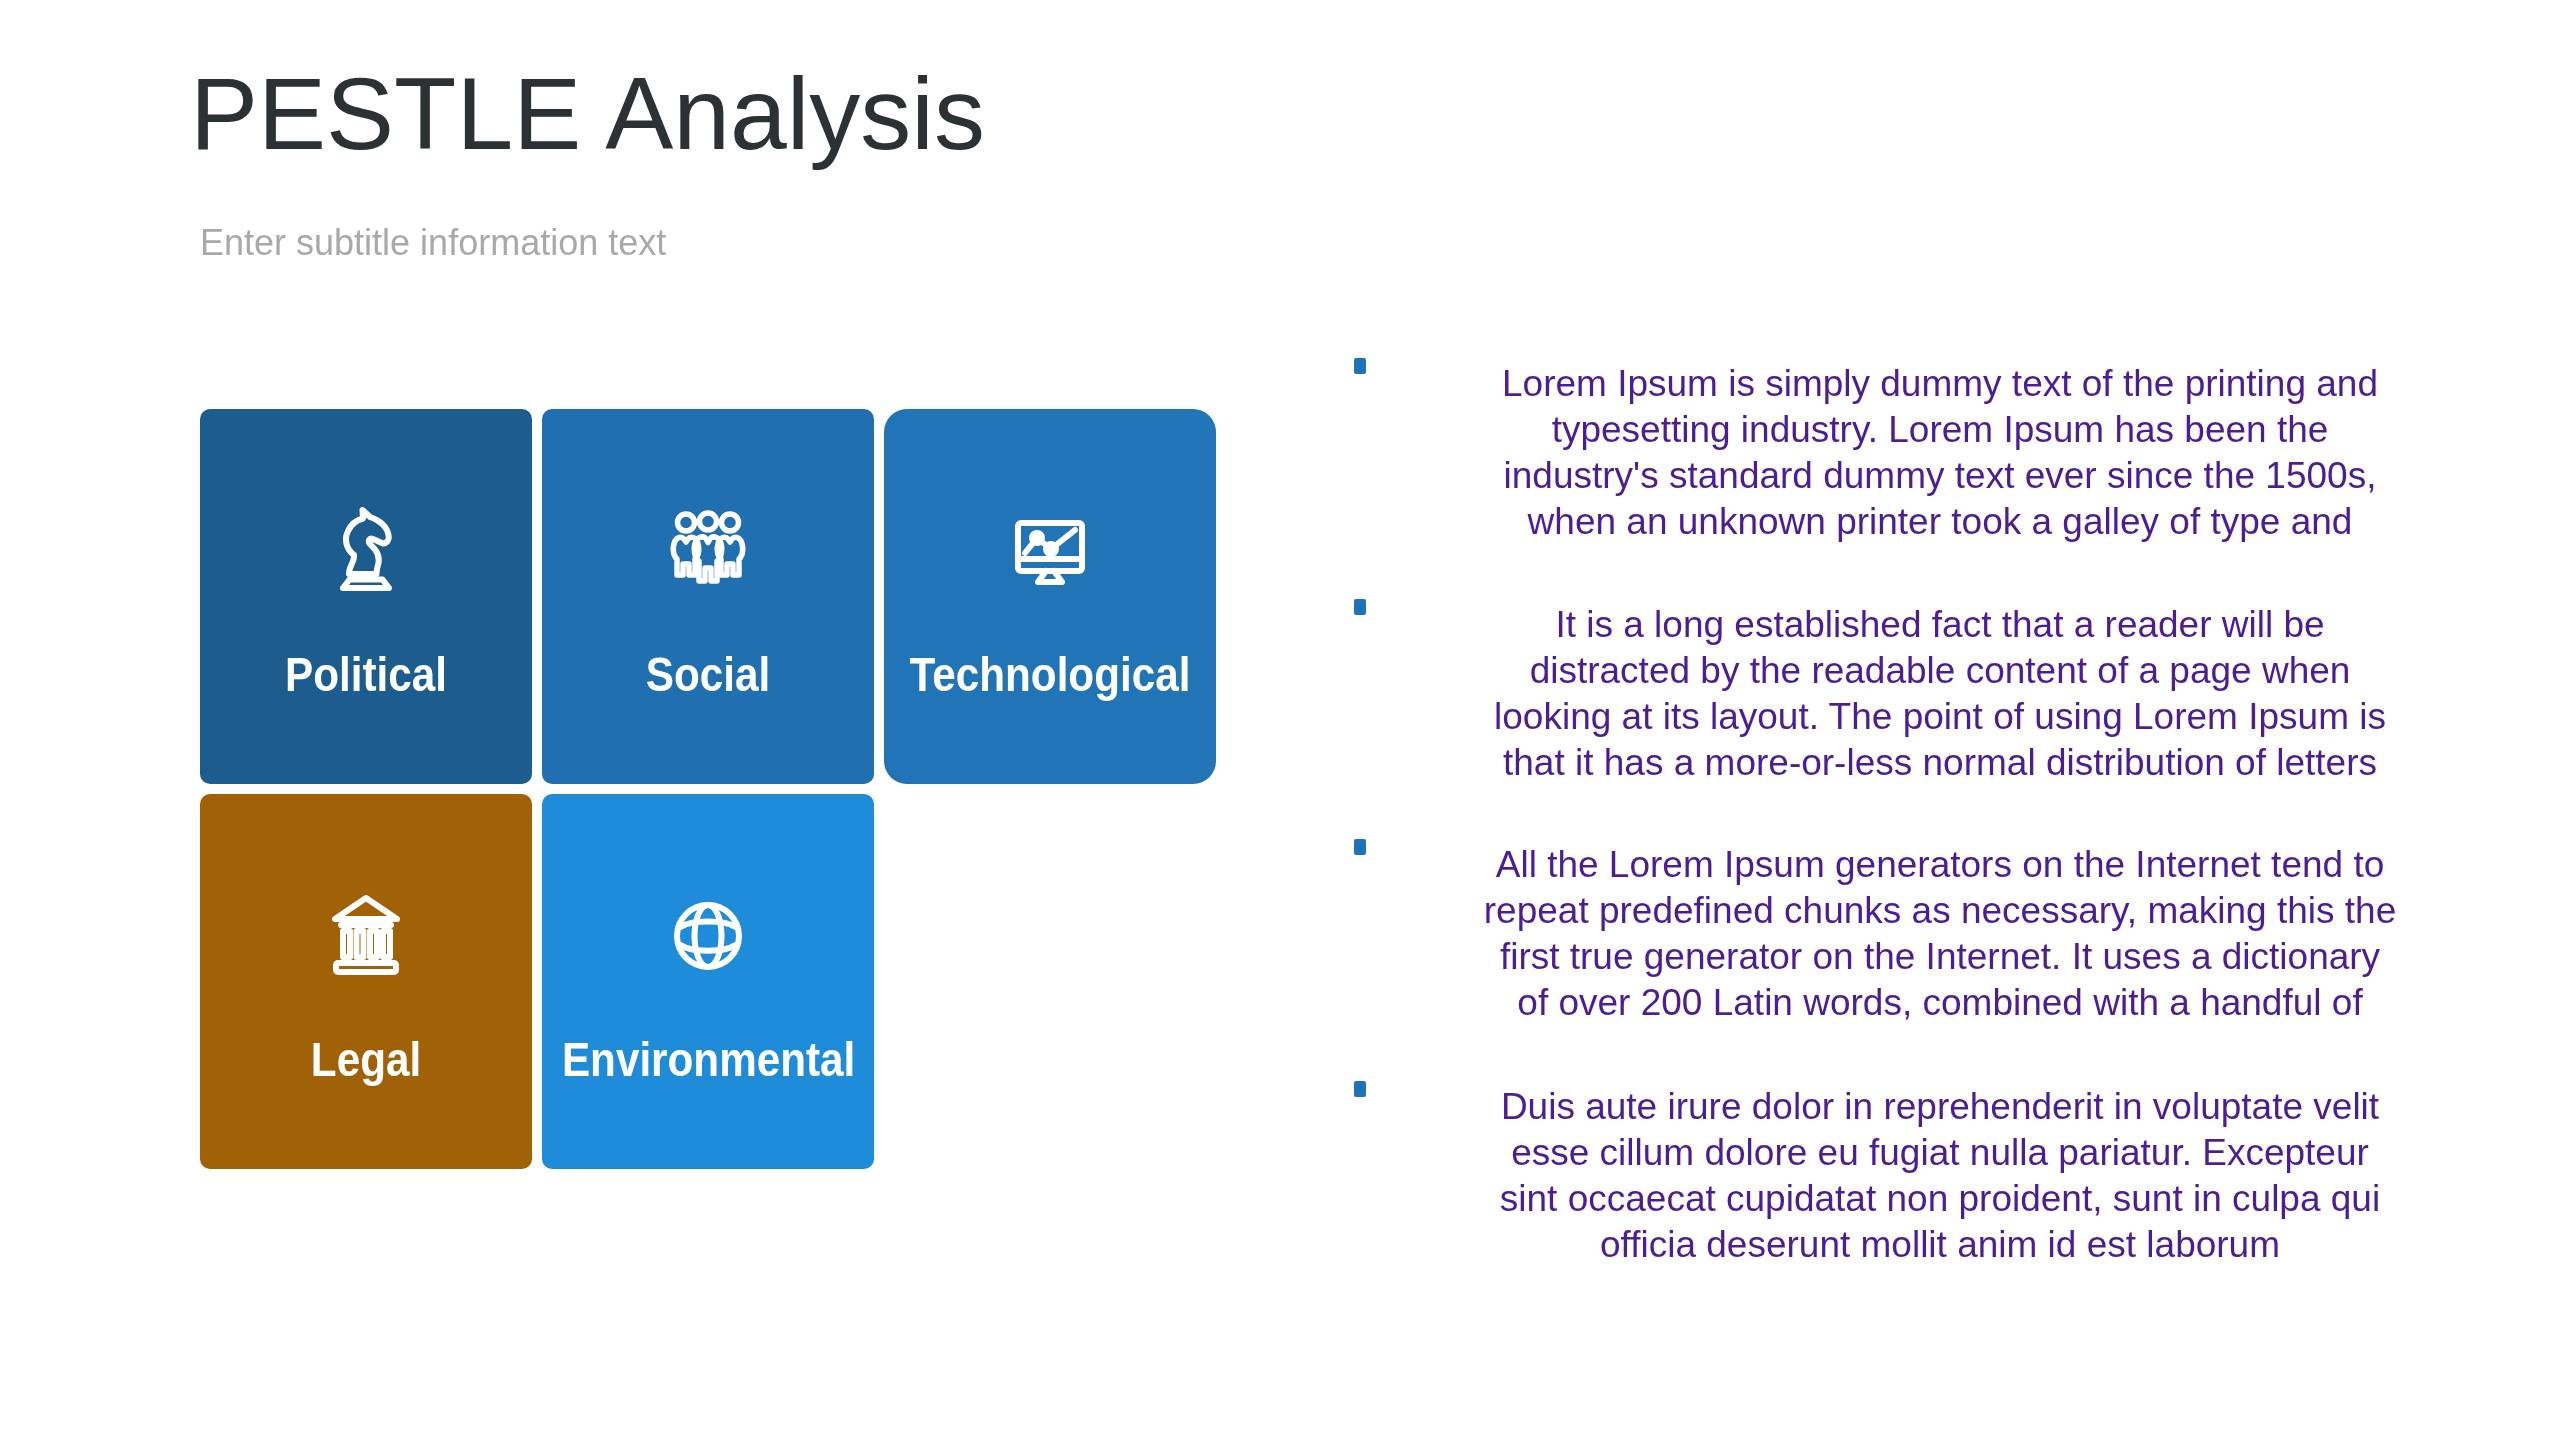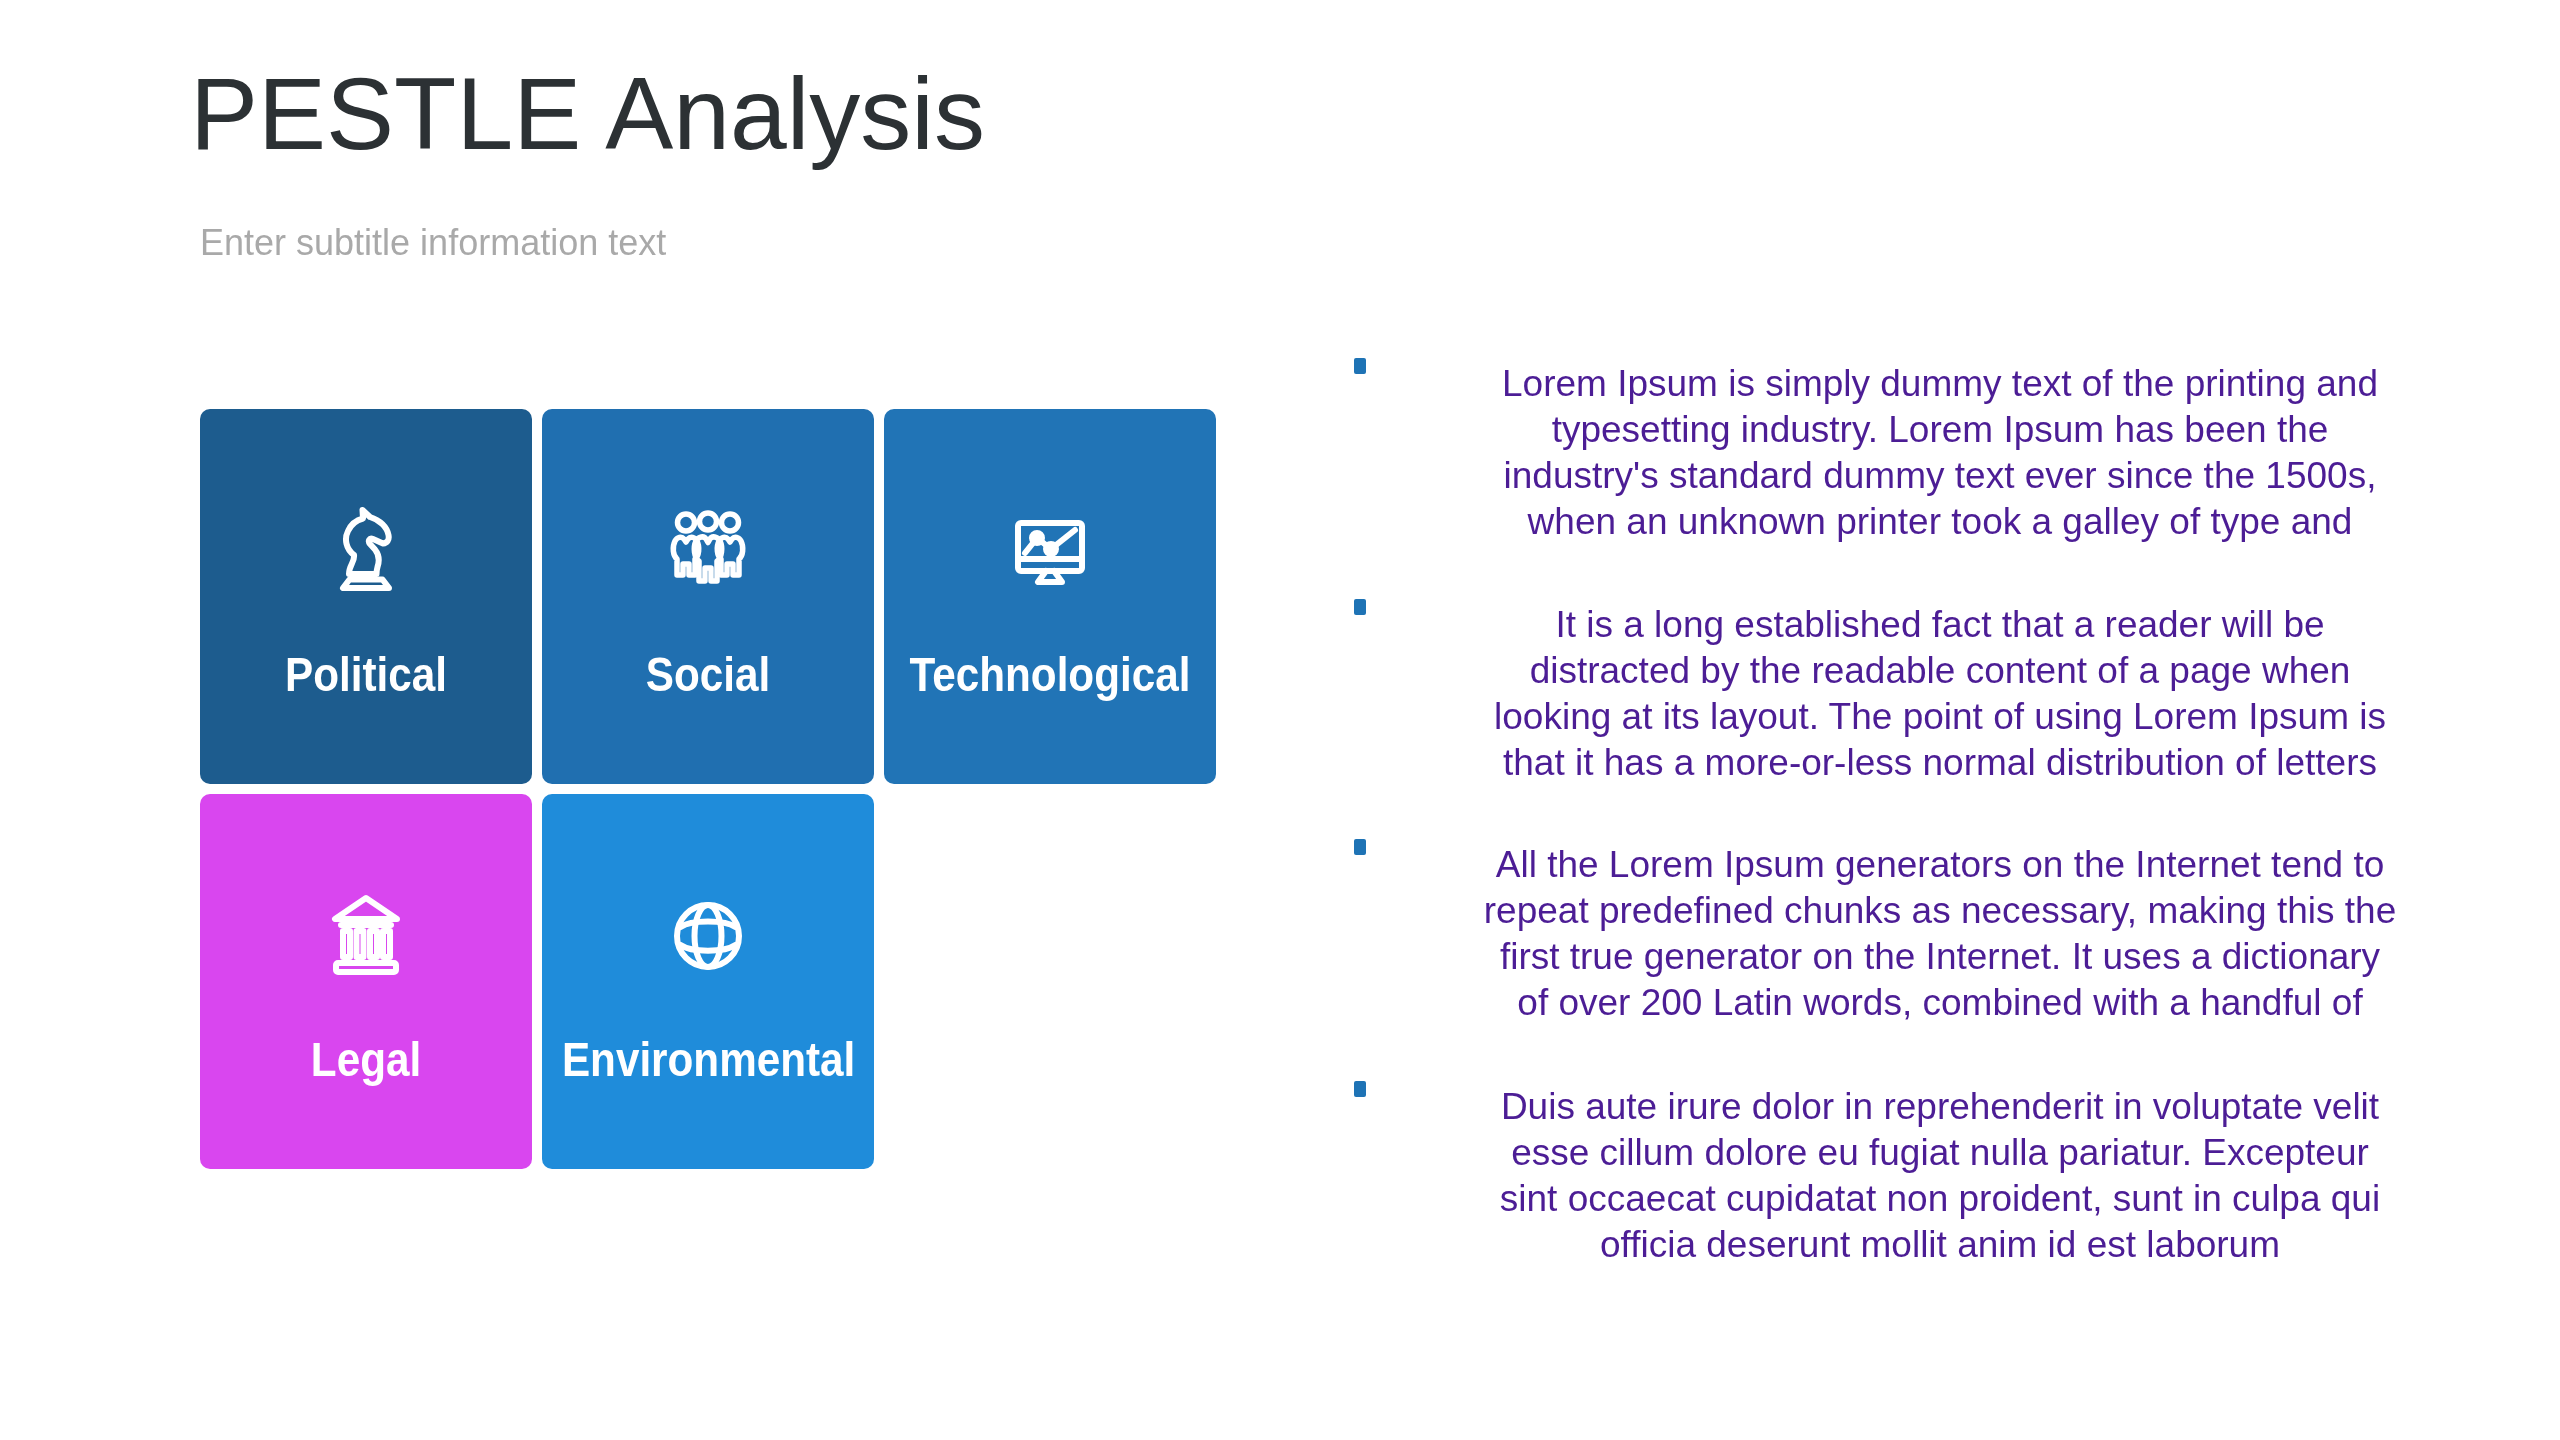--- a/index.html
+++ b/index.html
@@ -128,35 +128,35 @@
           <circle class="ico ico-thin" cx="72" cy="21.5" r="8.5"></circle>
           <path class="ico ico-thin" d="M19 74 V58 C15 55 14 46 17 40 C19 36 23.5 35 26 38 L28 41 L30 38 C32.5 35 37 36 39 40 C42 46 41 55 37 58 V74 H31 V63 H25 V74 Z"></path>
           <path class="ico ico-thin" d="M63 74 V58 C59 55 58 46 61 40 C63 36 67.5 35 70 38 L72 41 L74 38 C76.5 35 81 36 83 40 C86 46 85 55 81 58 V74 H75 V63 H69 V74 Z"></path>
           <circle class="ico ico-thin" cx="50" cy="20.5" r="8.5" fill="currentColor"></circle>
           <path class="ico ico-thin" fill="currentColor" d="M41 80 V60 C36 57 35 46 38 40 C40.5 35.5 46 34.5 48 38 L50 41.5 L52 38 C54 34.5 59.5 35.5 62 40 C65 46 64 57 59 60 V80 H53 V67 H47 V80 Z"></path>
         </svg>
       </div>
       <div class="tile-label">Social</div>
     </div>
 
-    <div class="tile" style="background-color: rgb(33, 116, 182);">
+    <div class="tile" style="background-color: rgb(33, 116, 182); border-radius: 23px;">
       <div class="tile-icon" style="color: rgb(33, 116, 182);">
         <svg viewBox="0 0 100 100">
           <rect class="ico" x="18" y="22" width="64" height="48" rx="3"></rect>
           <path class="ico" d="M18 58 H82"></path>
           <path class="ico" d="M46 70 L38 81 H62 L54 70"></path>
           <path class="ico" d="M25 52 L37 37 L51 48 L75 29"></path>
           <circle class="ico" cx="37" cy="37" r="5" fill="currentColor"></circle>
           <circle class="ico" cx="51" cy="48" r="5" fill="currentColor"></circle>
         </svg>
       </div>
       <div class="tile-label">Technological</div>
     </div>
 
-    <div class="tile" style="background-color: #d946ef;">
+    <div class="tile" style="background-color: #a16207;">
       <div class="tile-icon">
         <svg viewBox="0 0 100 100">
           <path class="ico" d="M50 12 L19 33 H81 Z"></path>
           <path class="ico" d="M25 39 H75"></path>
           <rect class="ico" x="27" y="45" width="7" height="26"></rect>
           <rect class="ico" x="40.5" y="45" width="7" height="26"></rect>
           <rect class="ico" x="54" y="45" width="7" height="26"></rect>
           <rect class="ico" x="67" y="45" width="7" height="26"></rect>
           <rect class="ico" x="20" y="77" width="60" height="9" rx="2"></rect>
         </svg>

